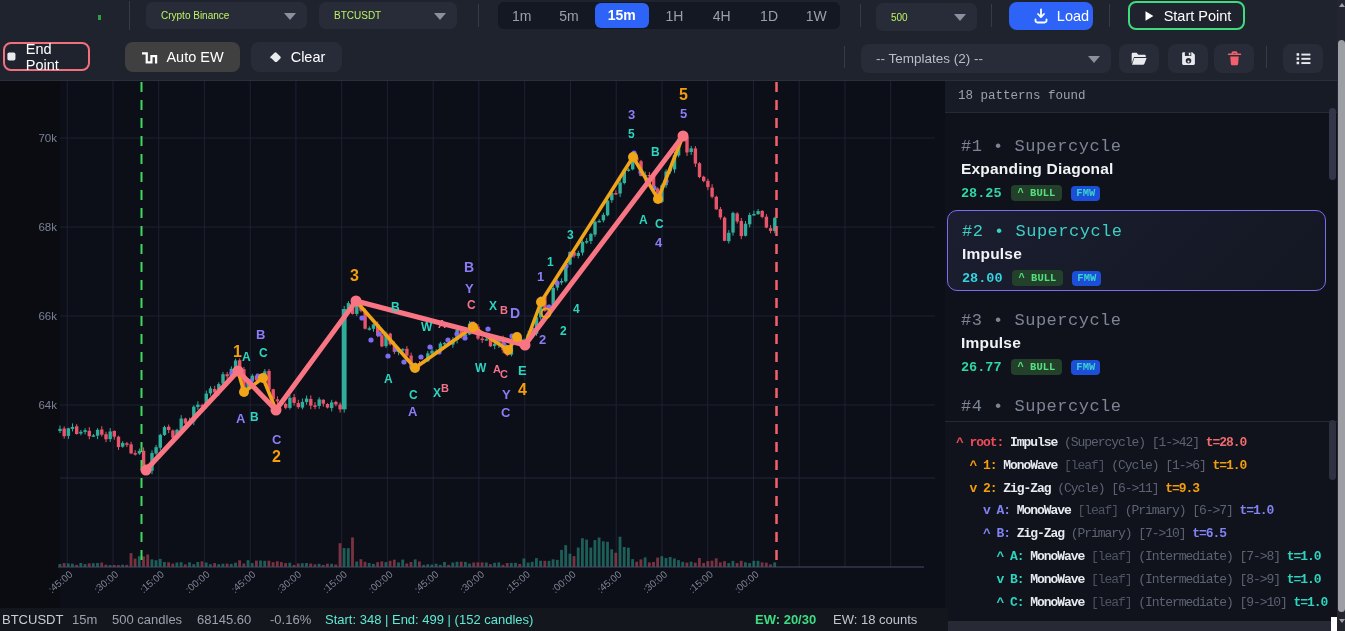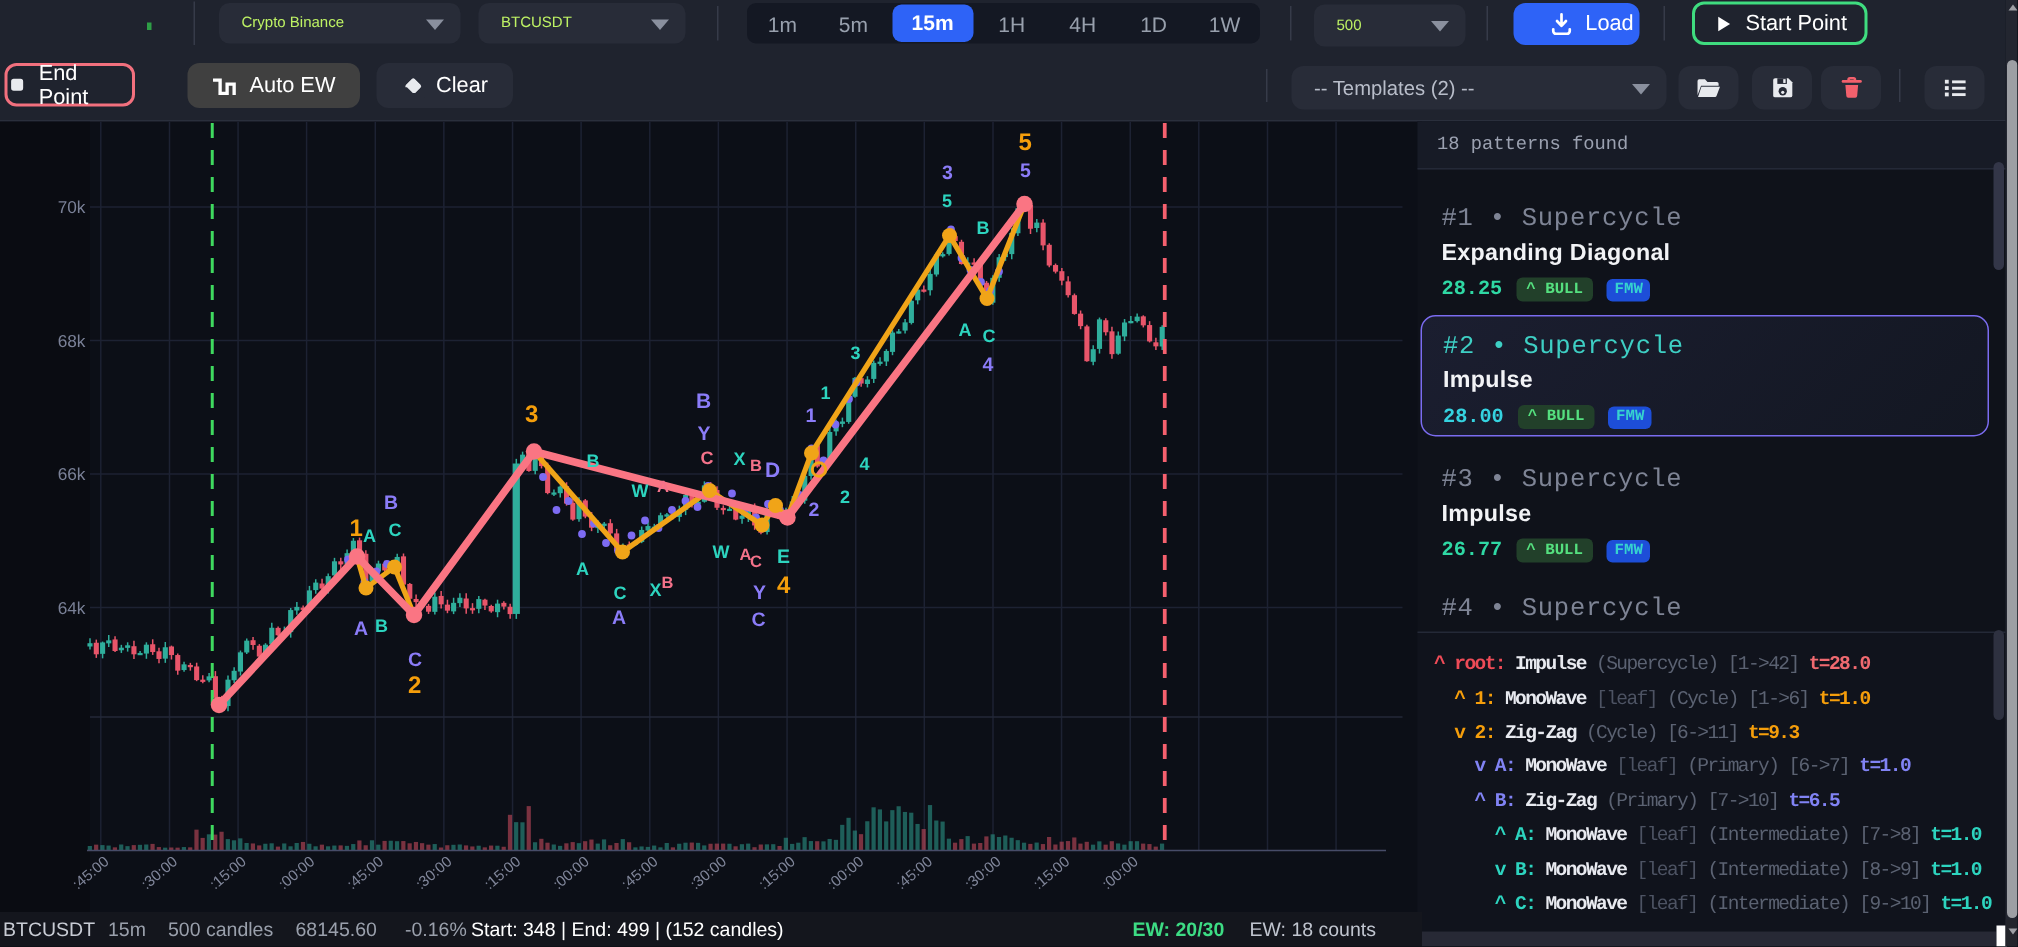--- a/index.html
+++ b/index.html
@@ -849,21 +849,21 @@
 <span style="color:#2dd4bf">      v B:</span><span class="w"> MonoWave</span><span class="gb"> [leaf]</span><span class="g"> (Intermediate)</span><span class="g"> [8-&gt;9]</span><span style="color:#2dd4bf"> t=1.0</span>
 <span style="color:#2dd4bf">      ^ C:</span><span class="w"> MonoWave</span><span class="gb"> [leaf]</span><span class="g"> (Intermediate)</span><span class="g"> [9-&gt;10]</span><span style="color:#2dd4bf"> t=1.0</span></div>
 </div>
 
 <div id="statusbar">
   <span style="left:2px; color:#c8ccd4;">BTCUSDT</span>
   <span style="left:72px;">15m</span>
   <span style="left:112px;">500 candles</span>
   <span style="left:197px;">68145.60</span>
   <span style="left:270px;">-0.16%</span>
-  <span style="left:314px; color:#ffffff;">Start: 348 | End: 499 | (152 candles)</span>
+  <span style="left:325px; color:#5eead4;">Start: 348 | End: 499 | (152 candles)</span>
   <span style="left:755px; color:#3ddc84; font-weight:bold;">EW: 20/30</span>
   <span style="left:833px; color:#c0c5cf;">EW: 18 counts</span>
 </div>
 
 <div style="position:absolute; left:948px; top:621px; width:383px; height:10px; background:#272935;"></div>
 <div style="position:absolute; left:1331px; top:617px; width:7px; height:14px; background:#ffffff;"></div>
 <div style="position:absolute; left:1329px; top:108px; width:7px; height:72px; background:#333648; border-radius:4px;"></div>
 <div style="position:absolute; left:1329px; top:420px; width:7px; height:60px; background:#2e3140; border-radius:4px;"></div>
 <div style="position:absolute; left:1337px; top:0; width:8px; height:631px; background:#232630;"></div>
 <div style="position:absolute; left:1338.5px; top:3px; width:0; height:0; border-left:3px solid transparent; border-right:3px solid transparent; border-bottom:4px solid #9d9fa4;"></div>

